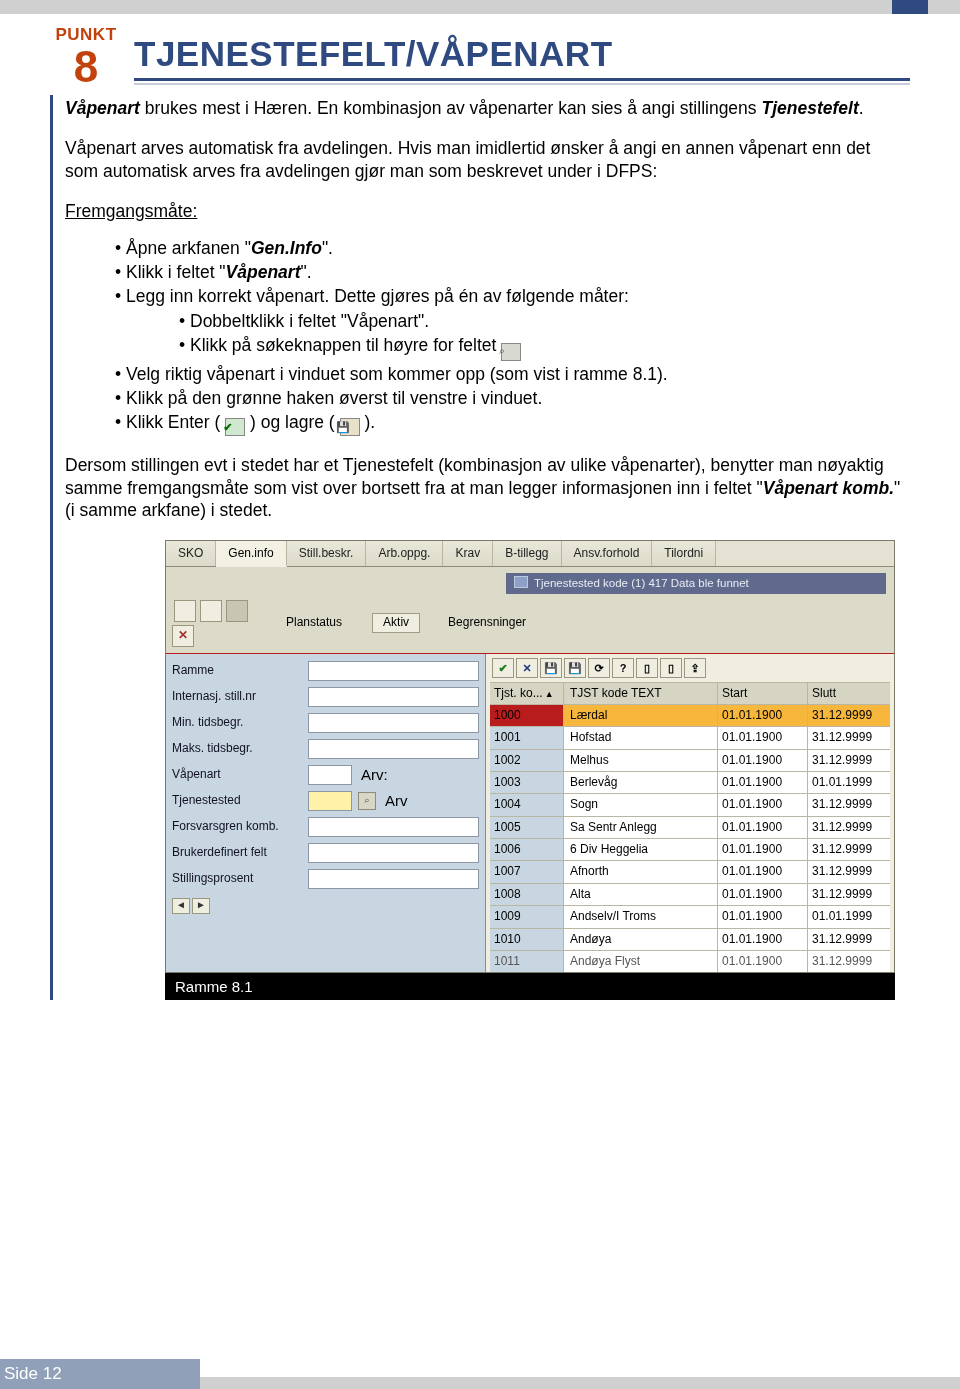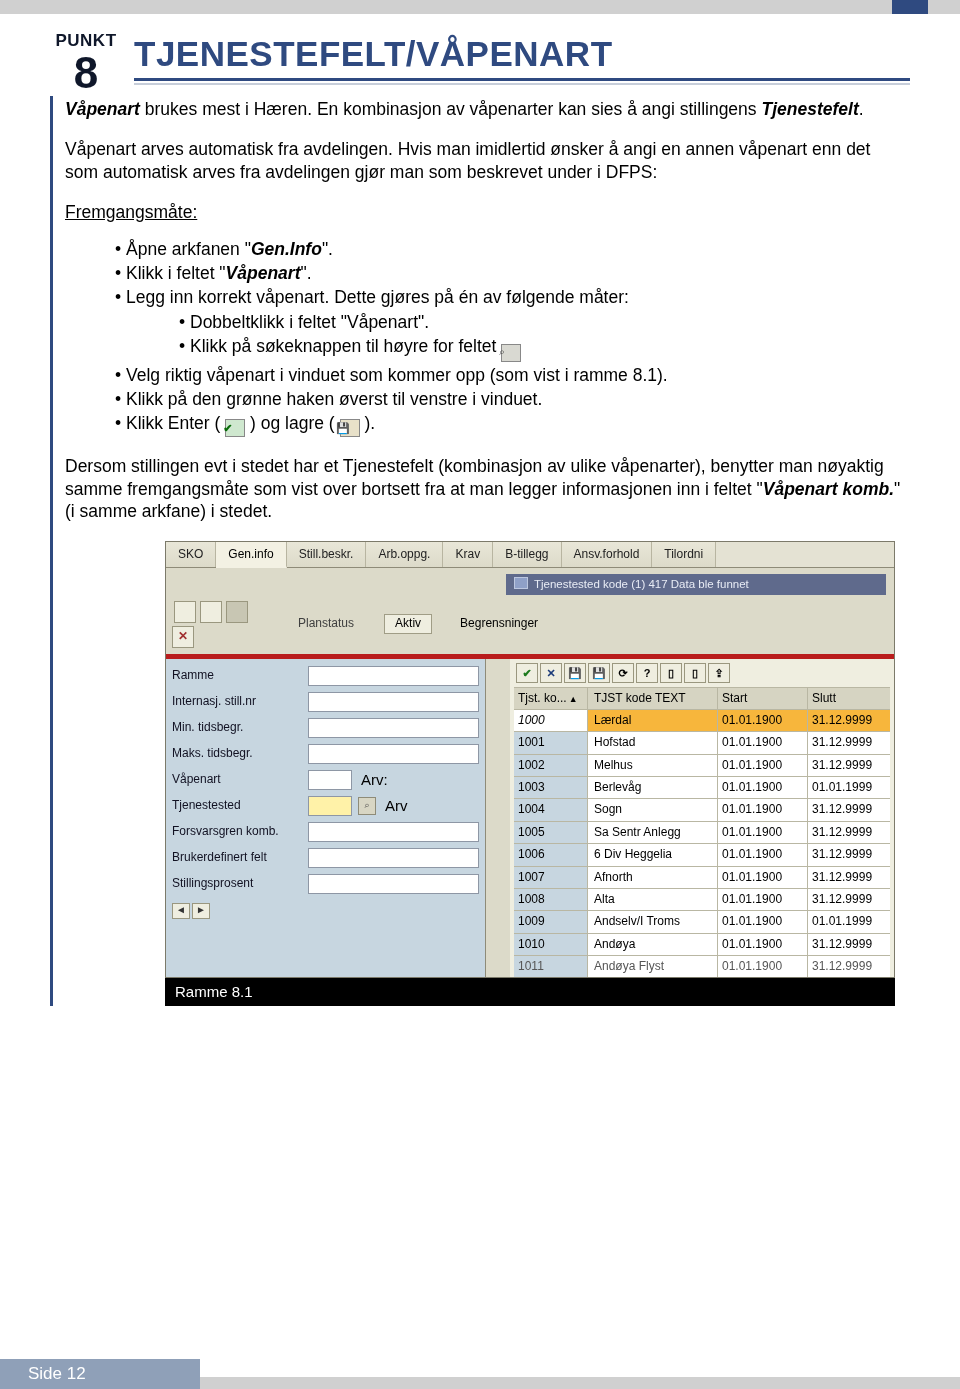--- a/index.html
+++ b/index.html
@@ -11,24 +11,24 @@
     position: relative;
     color: #000;
   }
   .top-bar { position: absolute; top: 0; left: 0; right: 0; height: 14px; background: #d0d0d0; }
   .top-accent { position: absolute; top: 0; right: 32px; width: 36px; height: 14px; background: #2f4a80; }
   .page-pad { padding: 22px 50px 0 50px; }
   .punkt-block {
     float: left;
     width: 72px;
     text-align: center;
-    color: #0f172a;
+    color: #c2410c;
     font-weight: bold;
     line-height: 1.05;
-    margin-top: 10px;
+    margin-top: 4px;
   }
   .punkt-label { font-size: 17px; letter-spacing: .5px; }
   .punkt-num { font-size: 44px; }
   .page-title {
     color: #2f4a80;
     font-size: 35px;
     font-weight: bold;
     letter-spacing: .5px;
     margin-left: 84px;
     padding-top: 12px;
@@ -74,25 +74,25 @@
   .statusbar {
     display: flex; gap: 6px;
     background: #5f6a8c; color: #e8ecf5; font-size: 11.5px;
     padding: 3px 8px; margin: 6px 8px 4px 340px;
   }
   .statusbar .sb-ic { width: 14px; height: 12px; background: #8fa0c8; border: 1px solid #bcc7e0; }
   .midrow { display: flex; align-items: center; padding: 2px 8px 6px 8px; gap: 10px; }
   .pg-icons { display: flex; gap: 4px; }
   .pg-icons .pi { width: 22px; height: 22px; background: #efeee0; border: 1px solid #9a977f; }
   .pg-icons .pi.dark { background: #c8c6b3; }
-  .plan-label { margin-left: 40px; color: #404040; }
+  .plan-label { margin-left: 28px; color: #000000; }
   .plan-val { margin-left: 20px; background: #efeee0; border: 1px solid #a09d86; padding: 1px 10px; }
   .beg-label { margin-left: 18px; }
   .close-x { width: 22px; height: 22px; background: #efeee0; border: 1px solid #9a977f; display:flex;align-items:center;justify-content:center; color:#a03030; font-weight:bold; margin-left:-2px; }
-  .body-split { display: flex; border-top: 5px solid #b91c1c; gap: 24px; }
+  .body-split { display: flex; border-top: 1px solid #b91c1c; }
   .left-pane {
     width: 320px; background: #c7d6e0; border-right: 1px solid #8e8b78;
     padding: 4px 6px 8px 6px;
   }
   .lp-row { display:flex; align-items:center; height: 26px; gap: 6px; }
   .lp-row .lbl { flex: 0 0 130px; color:#112; }
   .lp-row .fld {
     flex: 1; height: 20px; background: #fff; border: 1px solid #8e97a5;
   }
   .lp-row .fld.yellow { background: #fff2a8; }
@@ -114,27 +114,27 @@
   .rp-head { background:#d6d4c2; font-weight:normal; }
   .rp-head .sort { font-size:9px; margin-left:2px; }
   .c-code { width: 74px; padding:3px 4px; border-right:1px solid #b9b7a3; background:#c7d6e0; }
   .rp-head .c-code { background:#d6d4c2; }
   .c-text { flex:1; padding:3px 6px; border-right:1px solid #b9b7a3; }
   .c-start { width: 90px; padding:3px 4px; border-right:1px solid #b9b7a3; }
   .c-end { width: 82px; padding:3px 4px; }
   .rp-row { background:#fff; }
   .rp-row.sel { background:#f7b63c; }
   .rp-row .c-code { background:#c7d6e0; }
-  .rp-row.sel .c-code { background:#ffffff;font-style:italic; }
+  .rp-row.sel .c-code { background:#b91c1c; }
   .rp-row.last { color:#555; }
 
   .caption-bar { background:#000000; color:#fff; padding:4px 10px; font-size:15px; width:730px; }
   .footer-bar {
     position:absolute; left:0; bottom:0; width:200px; height:30px;
-    background:#8fa0b8; color:#fff; font-size:17px; display:flex; align-items:center; padding-left:28px;
+    background:#8fa0b8; color:#fff; font-size:17px; display:flex; align-items:center; padding-left:4px;
   }
   .footer-tail { position:absolute; left:200px; bottom:0; right:0; height:12px; background:#d0d0d0; }
 </style>
 </head>
 <body>
 
 <div class="top-bar"></div>
 <div class="top-accent"></div>
 
 <div class="page-pad">

